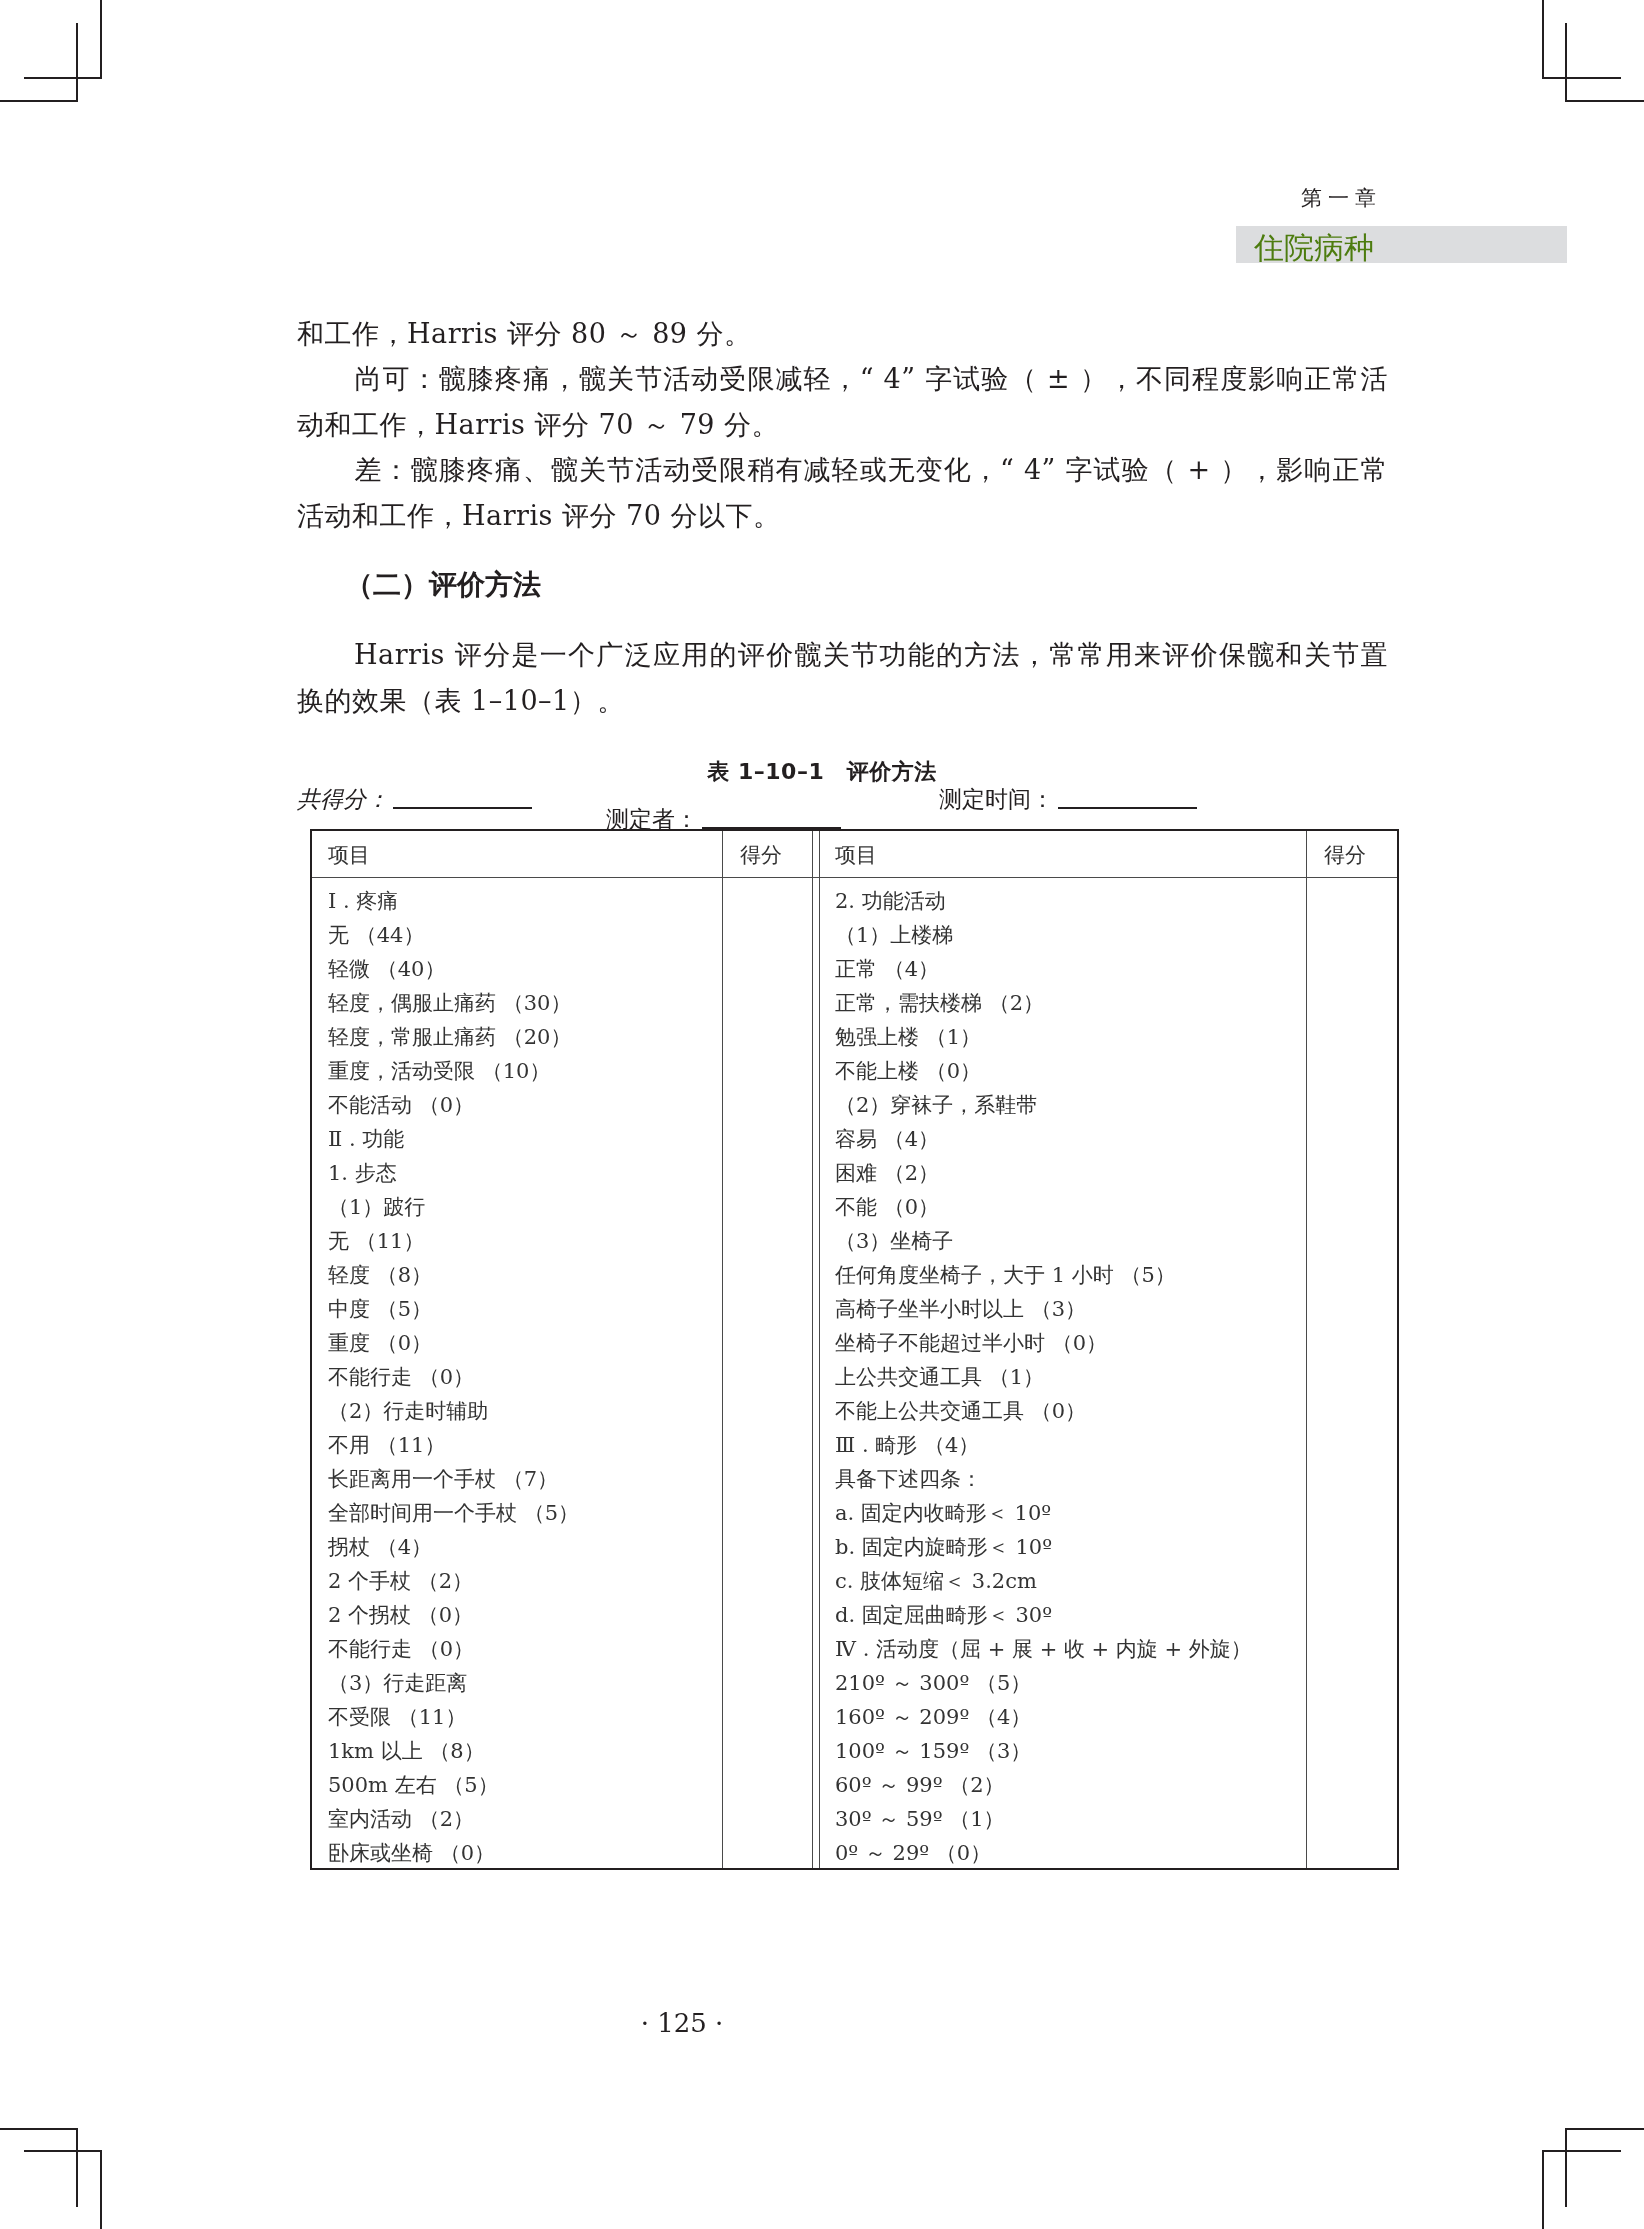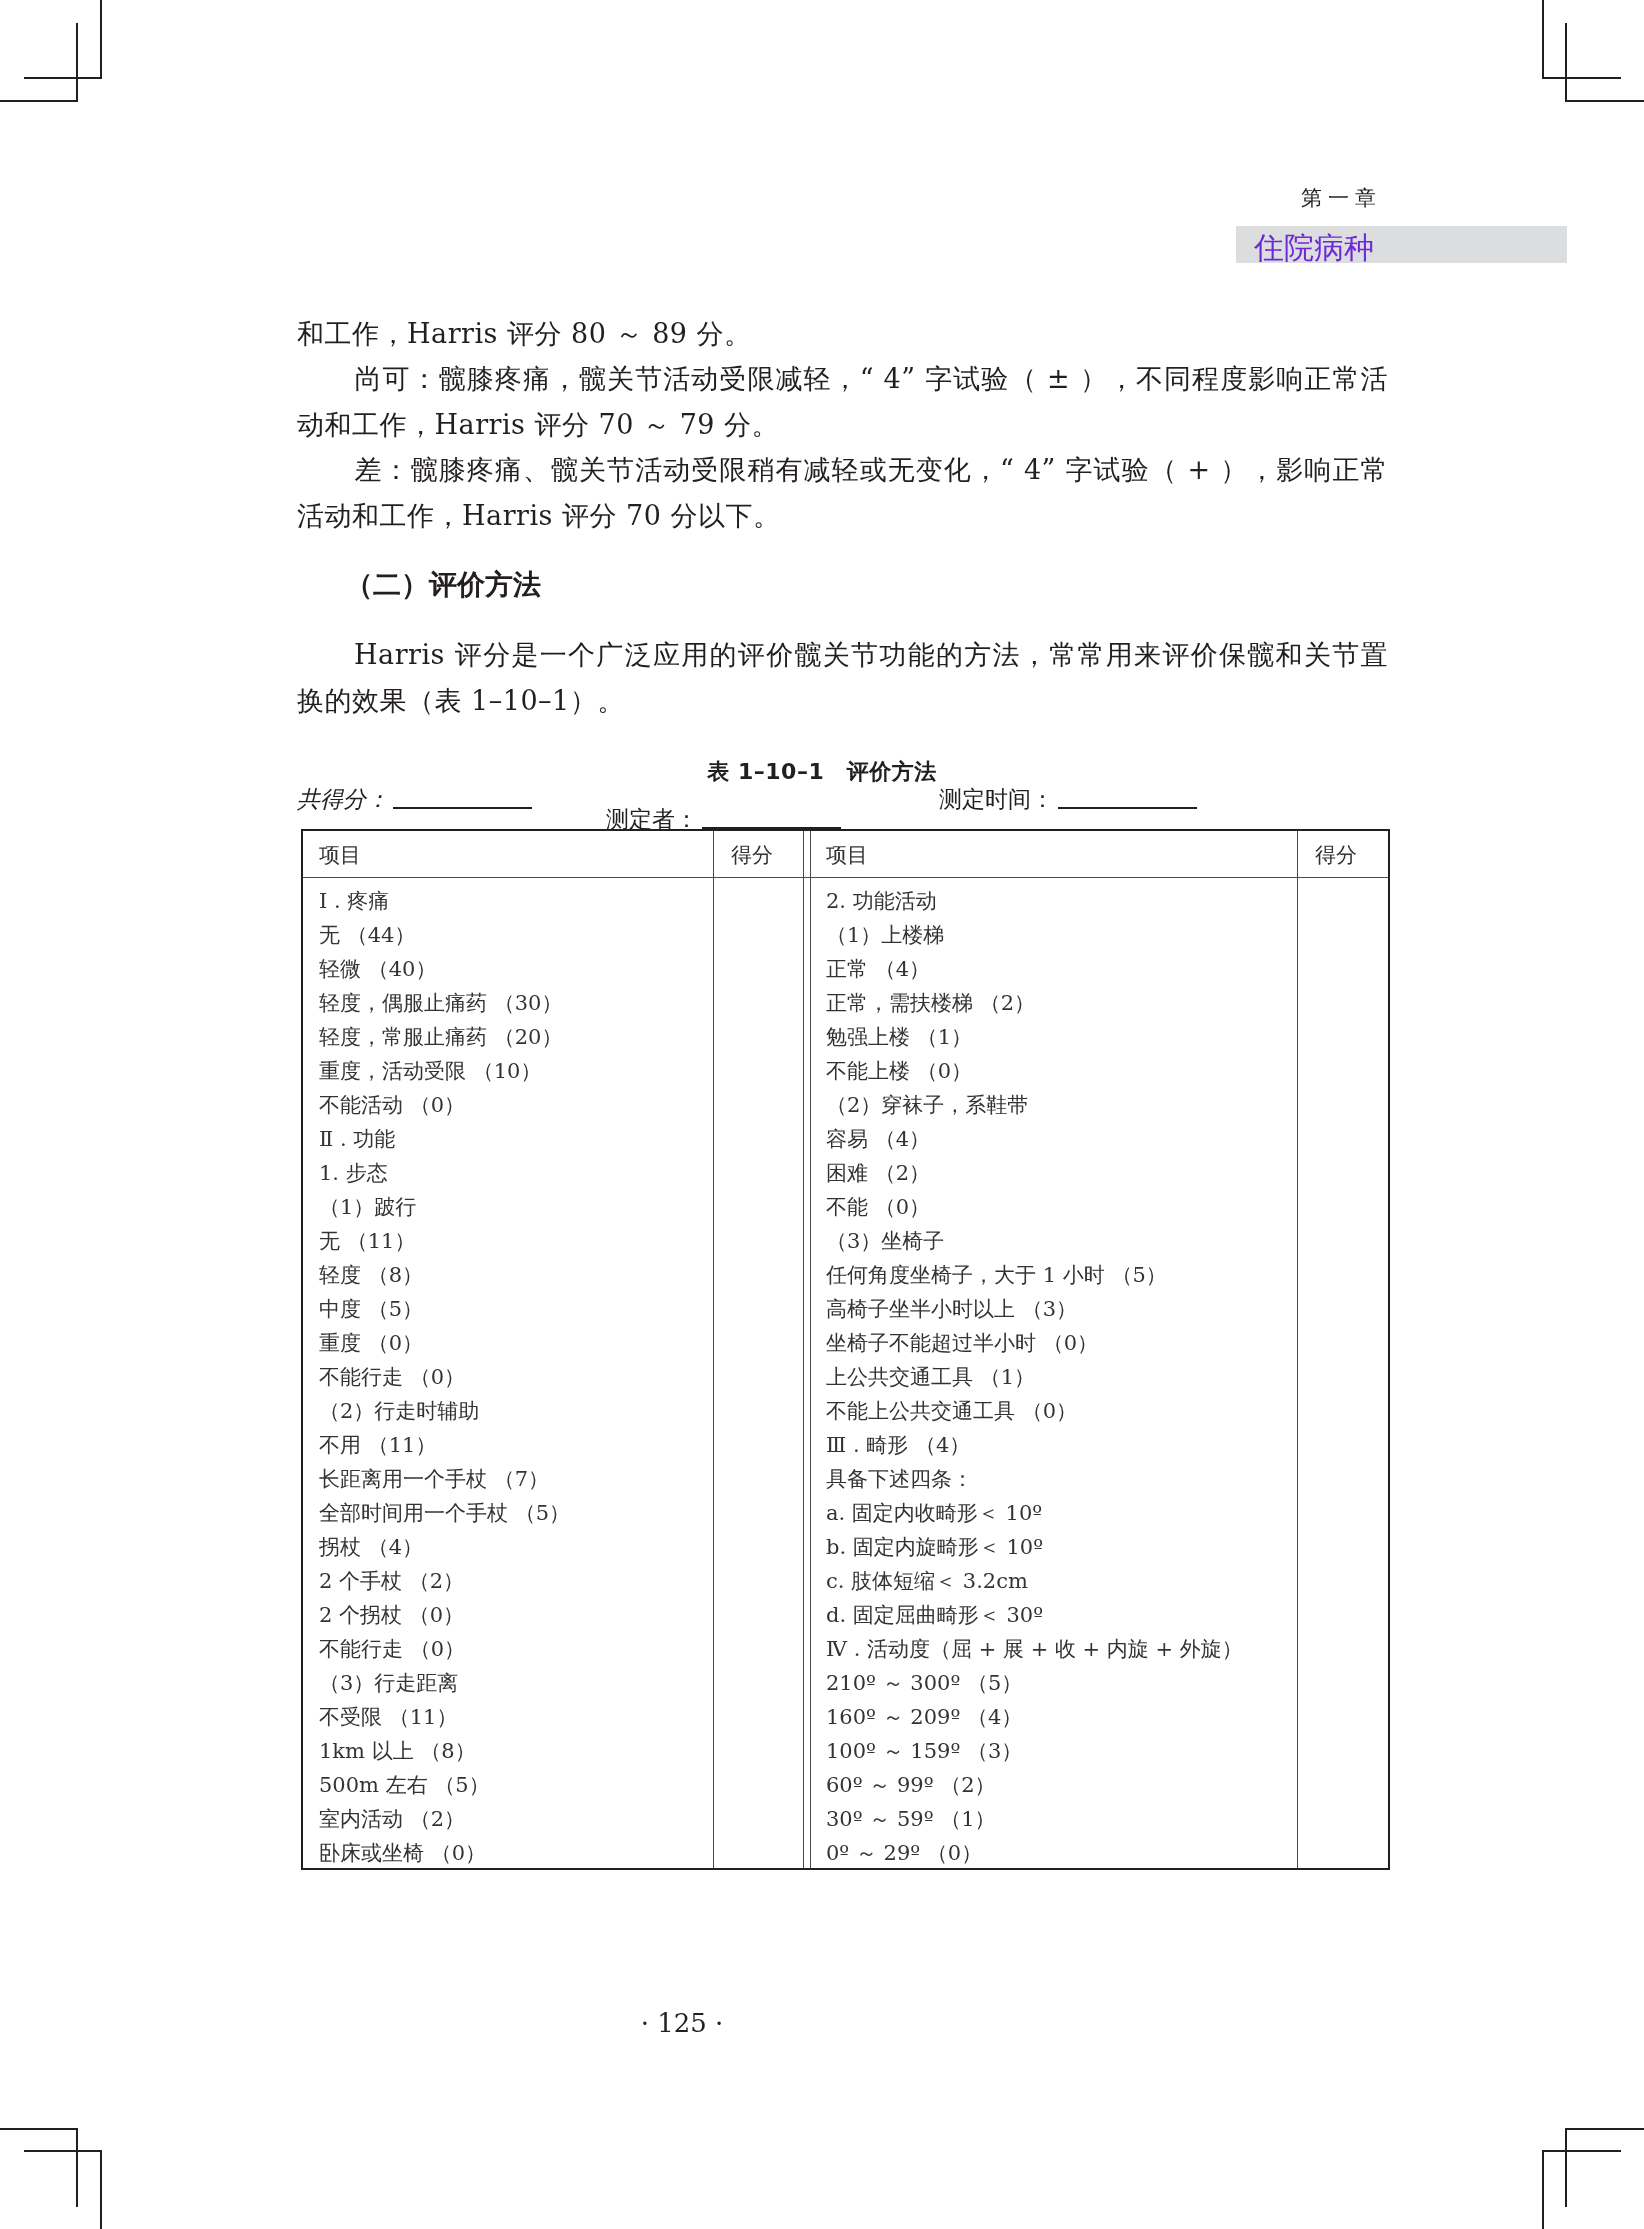--- a/index.html
+++ b/index.html
@@ -9,39 +9,39 @@
   }
   .crop { position: absolute; background: #231f20; }
   .chapter-label {
     position: absolute; left: 1301px; top: 184px; font-size: 21px; letter-spacing: 6px;
     font-family: "DejaVu Serif", serif;
   }
   .section-band {
     position: absolute; left: 1236px; top: 226px; width: 331px; height: 37px; background: #dcdddf;
   }
   .section-band span {
-    position: absolute; left: 18px; top: 2px; font-size: 30px; font-family: "DejaVu Sans", sans-serif; color: #6d28d9;
+    position: absolute; left: 18px; top: 2px; font-size: 30px; font-family: "DejaVu Sans", sans-serif; color: #4d7c0f;
   }
   .para {
     position: absolute; left: 297px; width: 1091px; font-size: 27px; line-height: 46px;
     text-align: justify; letter-spacing: 0.5px;
   }
   .para .ind { display: inline-block; width: 57px; }
   .heading2 {
     position: absolute; left: 345px; top: 566px; font-size: 28px; font-weight: bold;
     font-family: "DejaVu Sans", sans-serif;
   }
   .table-caption {
     position: absolute; left: 0; width: 1644px; top: 742px; text-align: center; font-size: 22px; font-weight: bold;
     font-family: "DejaVu Sans", sans-serif; letter-spacing: 0.5px; margin-top: 15px;
   }
   .meta-line { position: absolute; top: 784px; font-size: 23px; }
   .meta-line .blank { display: inline-block; border-bottom: 2px solid #231f20; width: 139px; height: 22px; vertical-align: -2px; margin-left: 4px; }
   .tbl {
-    position: absolute; left: 301px; top: 829px; width: 1089px; height: 1041px;
+    position: absolute; left: 310px; top: 829px; width: 1089px; height: 1041px;
     border: 2px solid #231f20; box-sizing: border-box;
   }
   .vline { position: absolute; top: 0; bottom: 0; width: 1px; background: #4a4a4a; }
   .hline { position: absolute; left: 0; right: 0; height: 1px; background: #4a4a4a; top: 46px; }
   .hdr { position: absolute; top: 10px; font-size: 21px; color: #333; }
   .col-list { position: absolute; top: 53px; font-size: 21px; line-height: 34px; color: #333; }
   .col-list div { white-space: nowrap; }
   .page-number { position: absolute; left: 0; width: 1364px; top: 2008px; text-align: center; font-size: 26px; }
 </style>
 </head>

